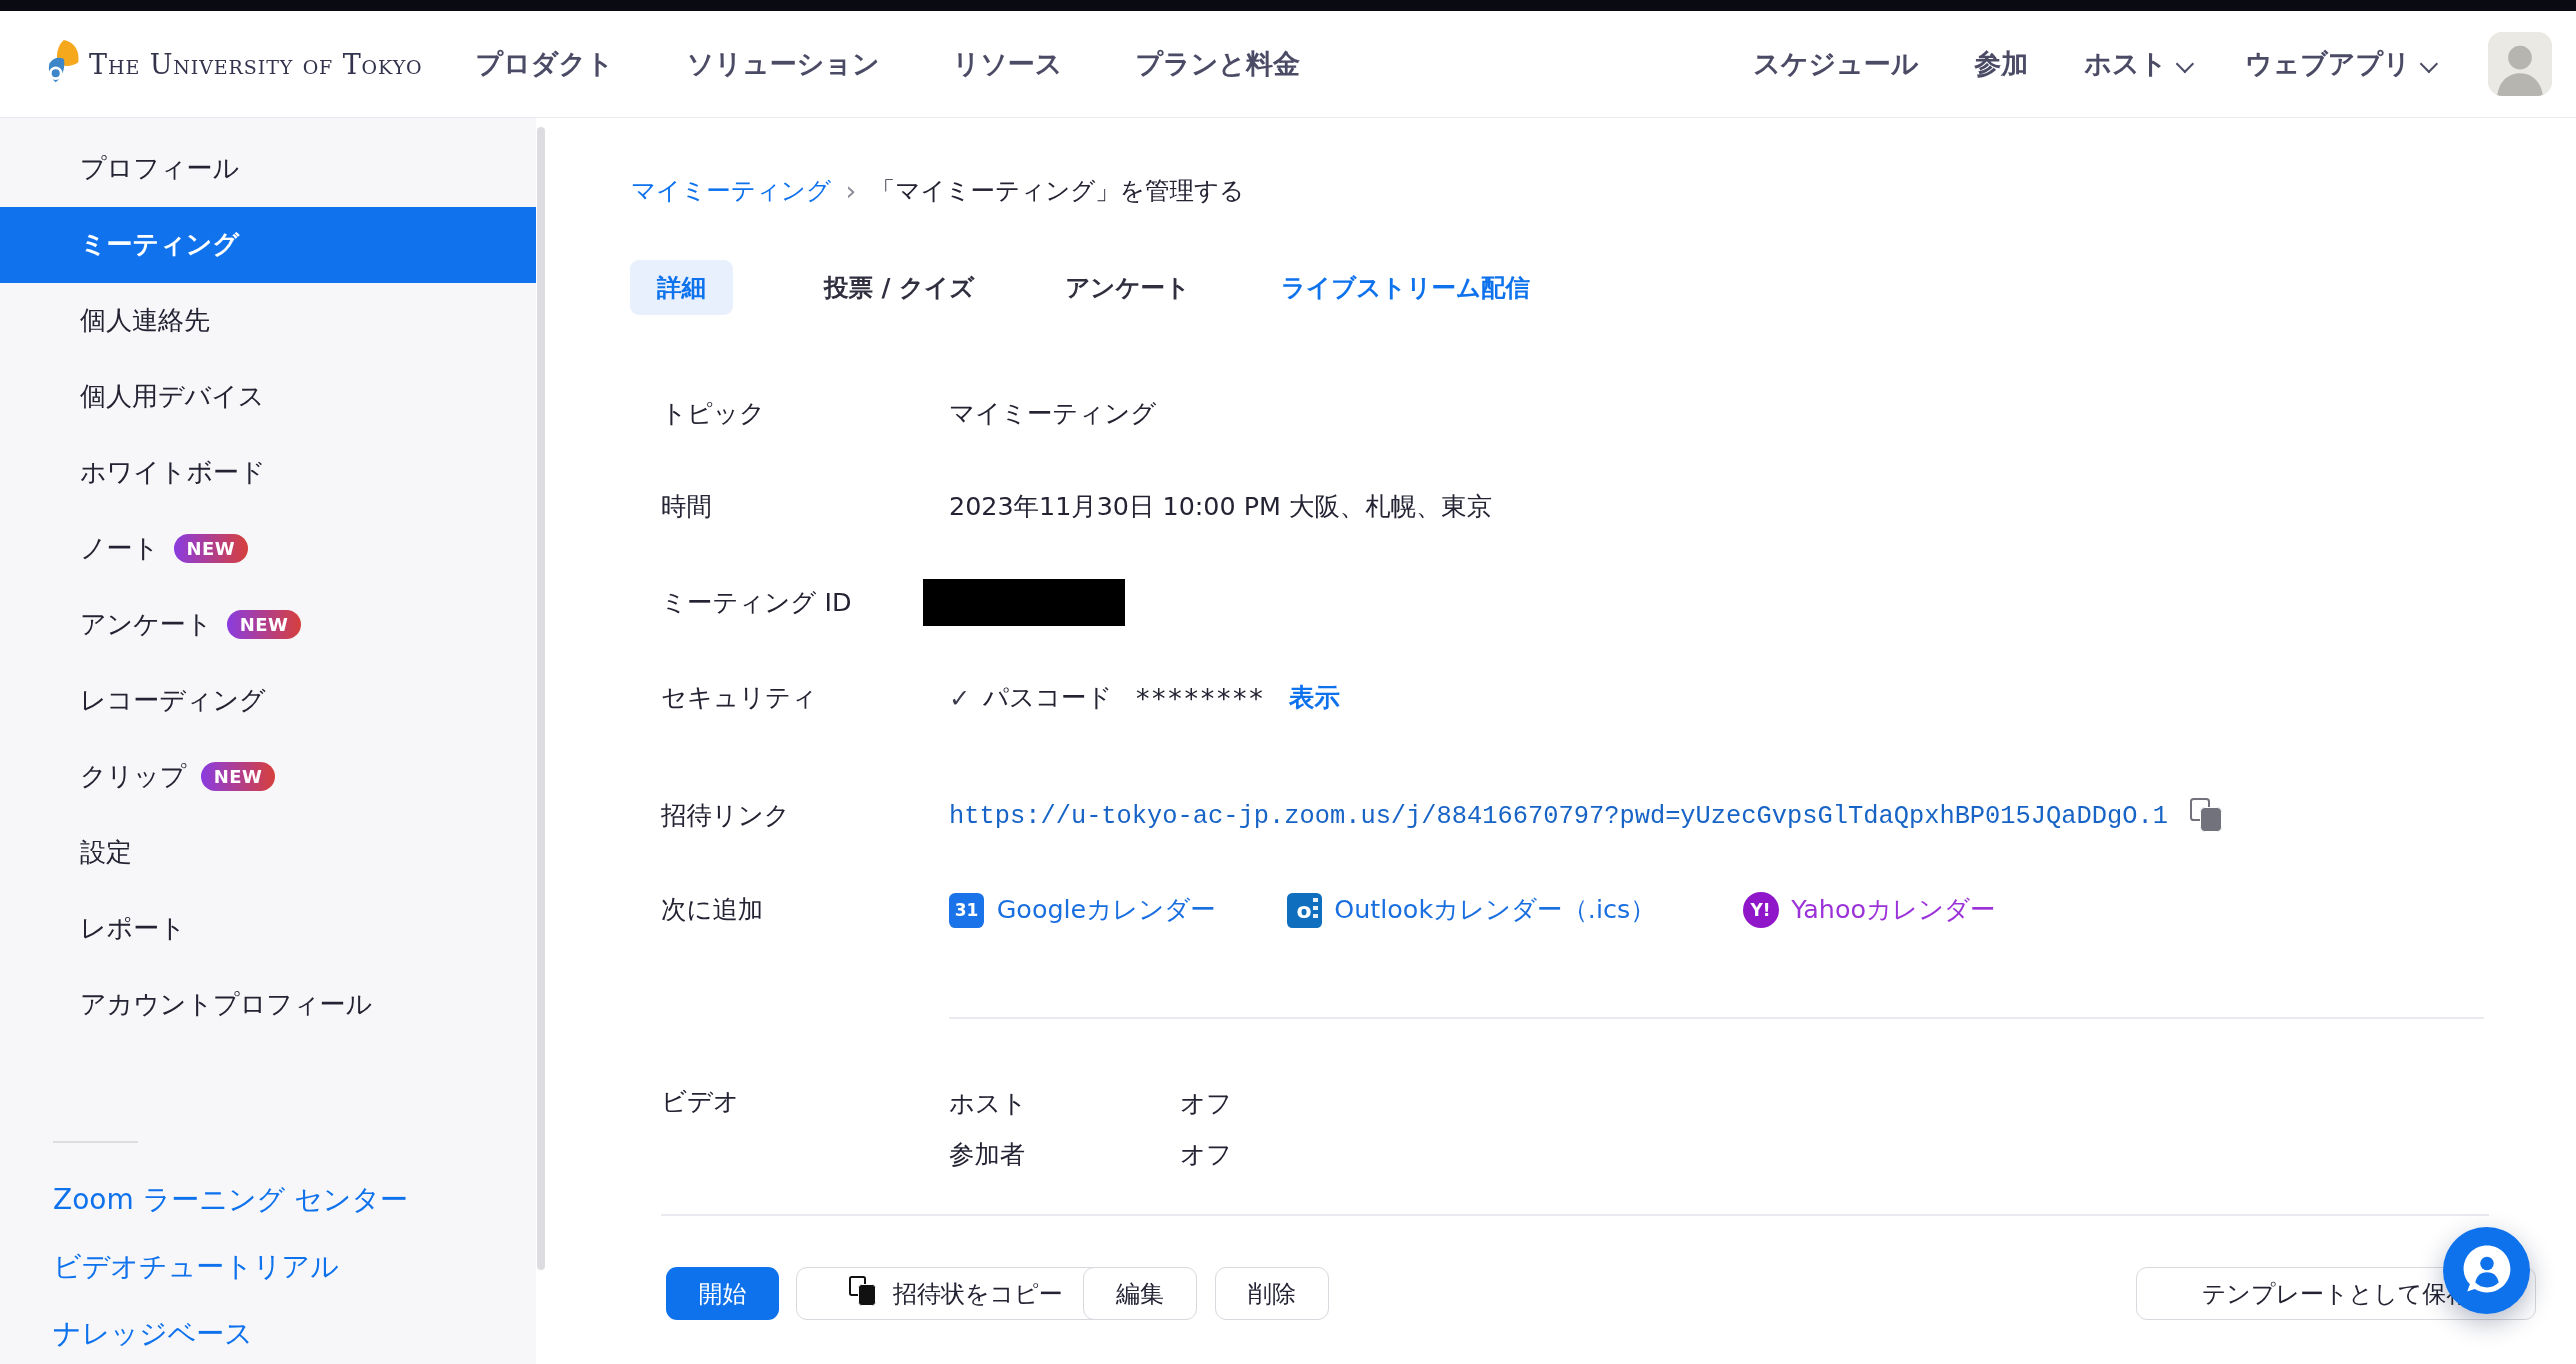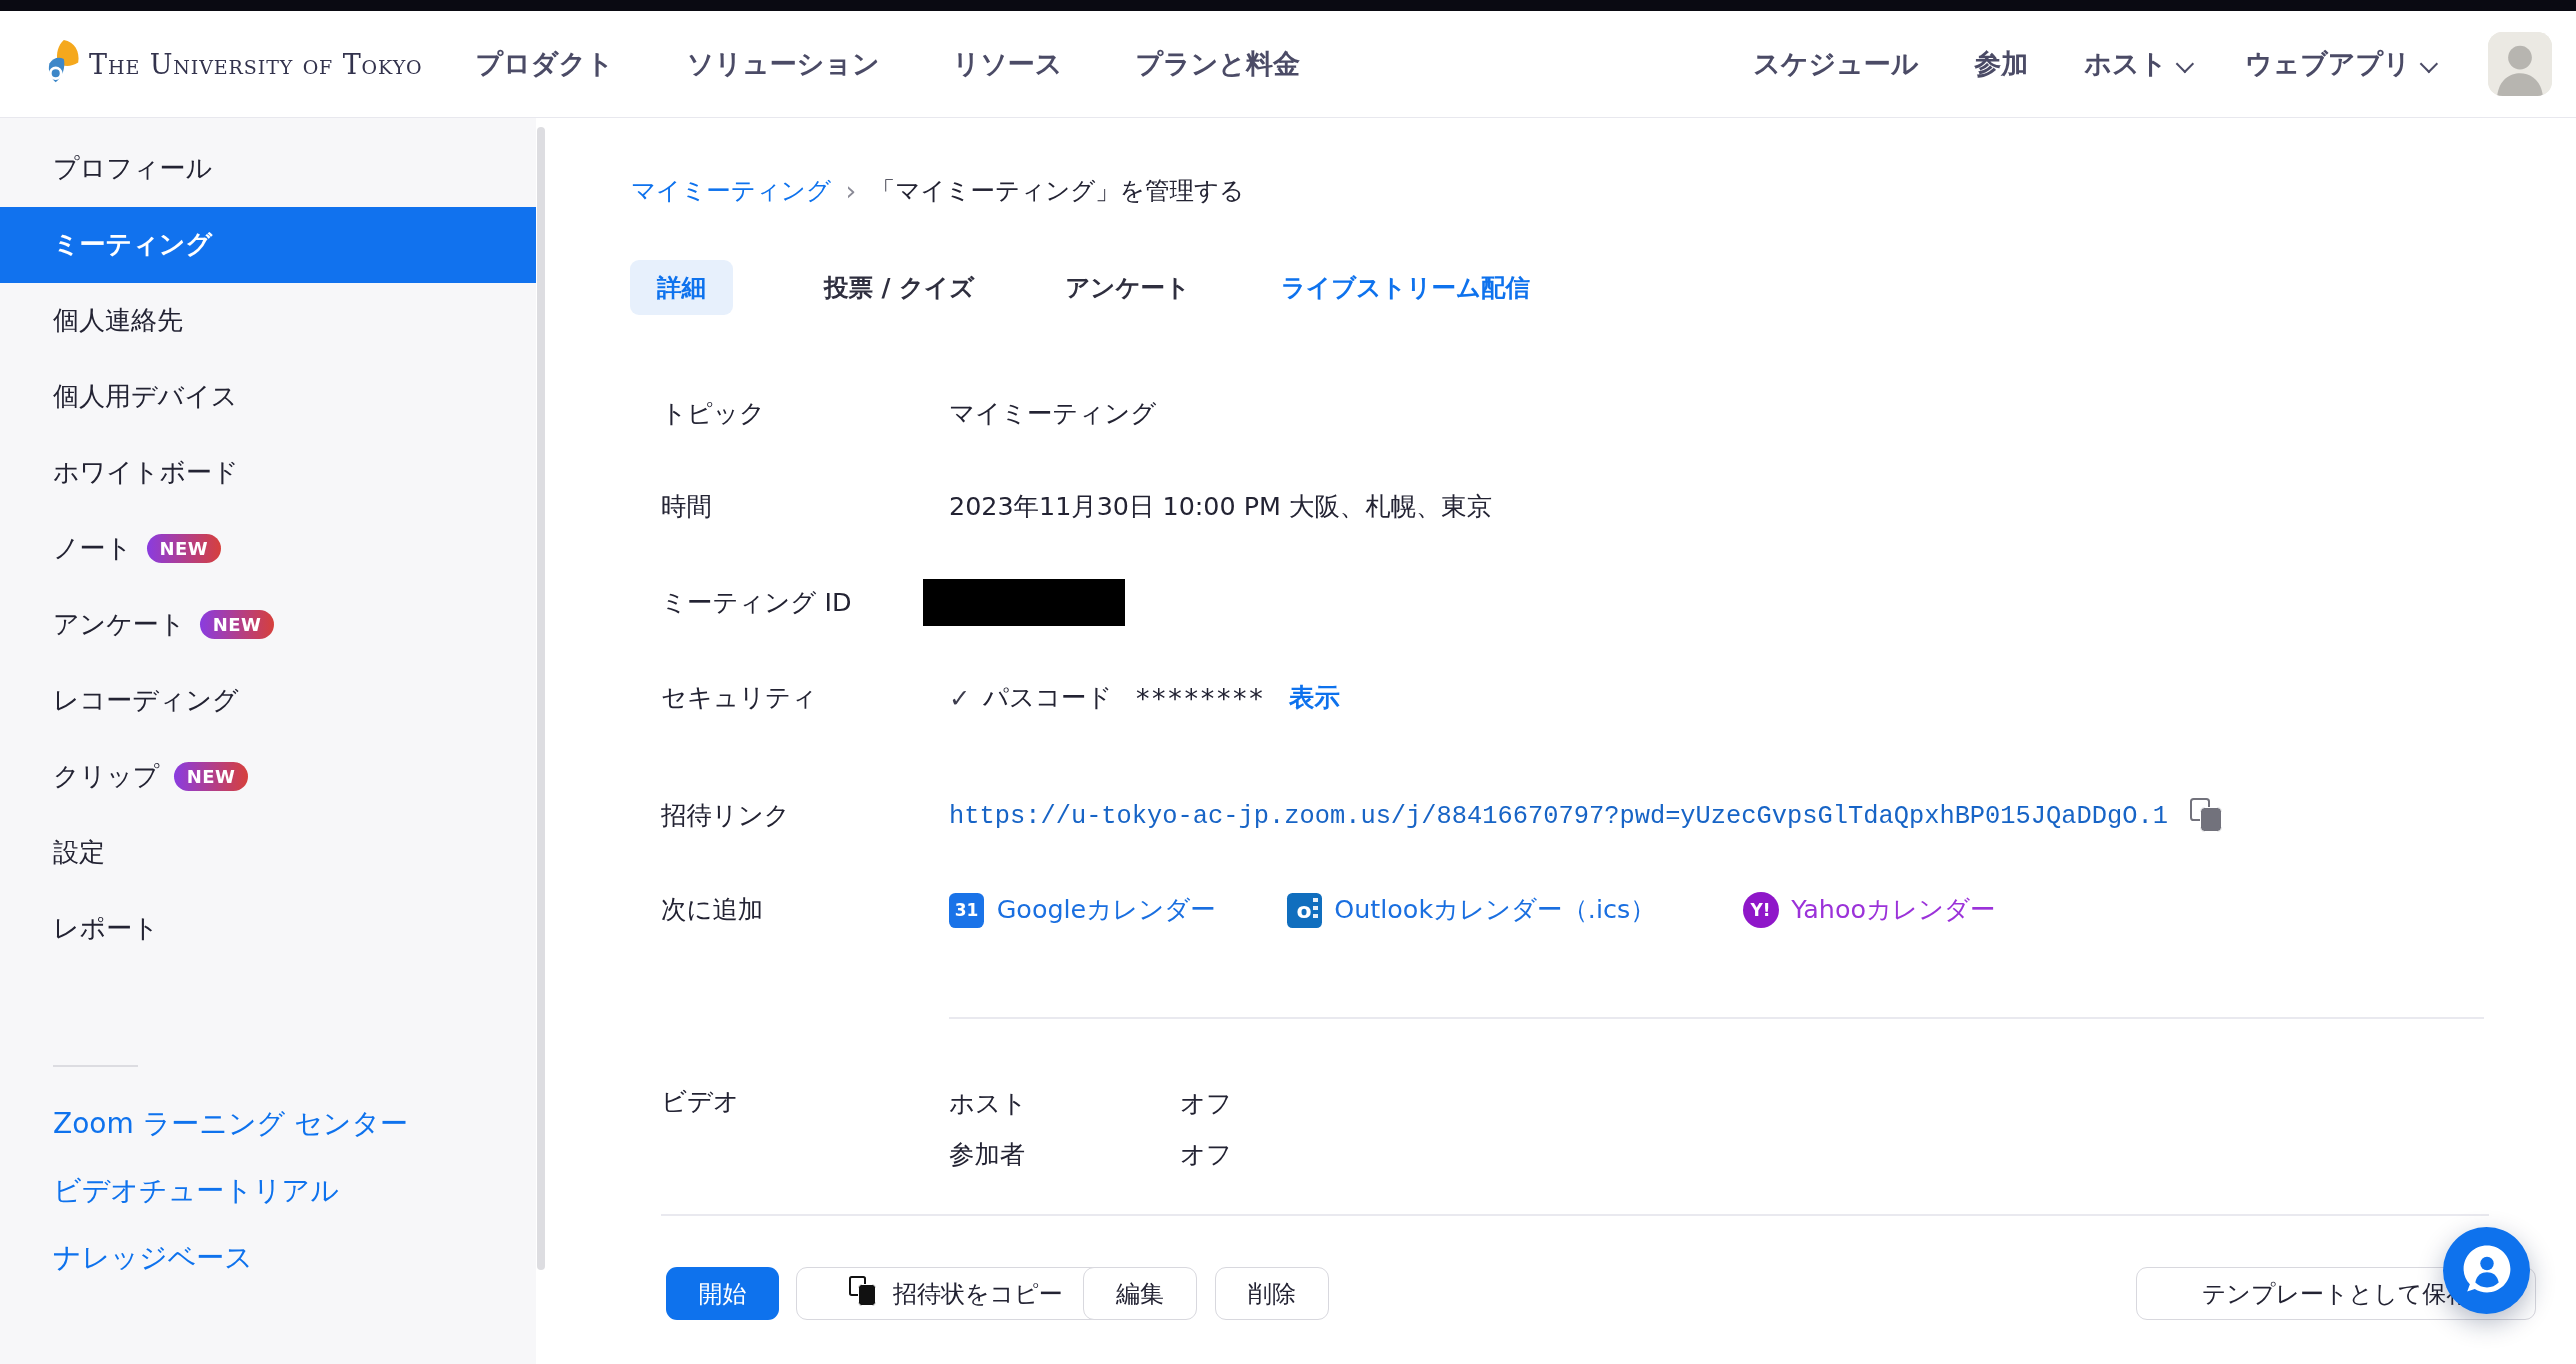--- a/index.html
+++ b/index.html
@@ -18,21 +18,21 @@
                font-size:27px; letter-spacing:0.9px; color:#33334d; white-space:nowrap; }
   .nav-left { display:flex; align-items:center; gap:73px; margin-left:53px; }
   .nav-item { font-size:27px; font-weight:700; color:#4b4b66; white-space:nowrap; cursor:pointer; }
   .nav-right { display:flex; align-items:center; gap:56px; margin-left:auto; margin-right:23.6px; }
   .chev { display:inline-block; width:12.7px; height:12.7px; border-right:2.7px solid #4b4b66;
           border-bottom:2.7px solid #4b4b66; transform:rotate(45deg) translateY(-3.6px); margin-left:9px; }
   .avatar { width:64px; height:64px; border-radius:14.5px; background:#ebe9e3; overflow:hidden; cursor:pointer; }
 
   
   .sidebar { position:absolute; left:0; top:118px; width:536px; height:1246px; background:#f7f7f9; padding-top:12.7px; }
-  .side-item { height:76px; display:flex; align-items:center; padding-left:53px;
+  .side-item { height:76px; display:flex; align-items:center; padding-left:80px;
                font-size:26px; color:#232333; cursor:pointer; white-space:nowrap; }
   .side-item.active { background:#1172ee; color:#fff; font-weight:700; }
   .new-badge { margin-left:14.5px; padding:3.6px 12.7px 4.5px; border-radius:907px;
                background:linear-gradient(90deg,#8a3ce0,#d6403c); color:#fff;
                font-size:18px; font-weight:700; letter-spacing:0.5px; }
   .side-divider { width:85px; height:2.7px; background:#dcdce1; margin:98px 0 23.6px 53px; }
   .side-link { height:67px; display:flex; align-items:center; padding-left:53px;
                font-size:28px; color:#0e72ed; cursor:pointer; white-space:nowrap; }
   .side-scrollbar { position:absolute; left:537px; top:127px; width:8.2px; height:1143px;
                     background:#dddde1; border-radius:4.5px; z-index:3; }
@@ -175,20 +175,23 @@
       </div>
     <div class="side-item">
         <span>クリップ</span>
         <span class="new-badge">NEW</span>
       </div>
     <div class="side-item">
         <span>設定</span>
       </div>
     <div class="side-item">
         <span>レポート</span>
+      </div>
+    <div class="side-item">
+        <span>アカウントプロフィール</span>
       </div>
     <div class="side-divider"></div>
     <div class="side-link">Zoom ラーニング センター</div>
     <div class="side-link">ビデオチュートリアル</div>
     <div class="side-link">ナレッジベース</div>
   </div>
   <div class="side-scrollbar"></div>
 
   <div class="main">
 

